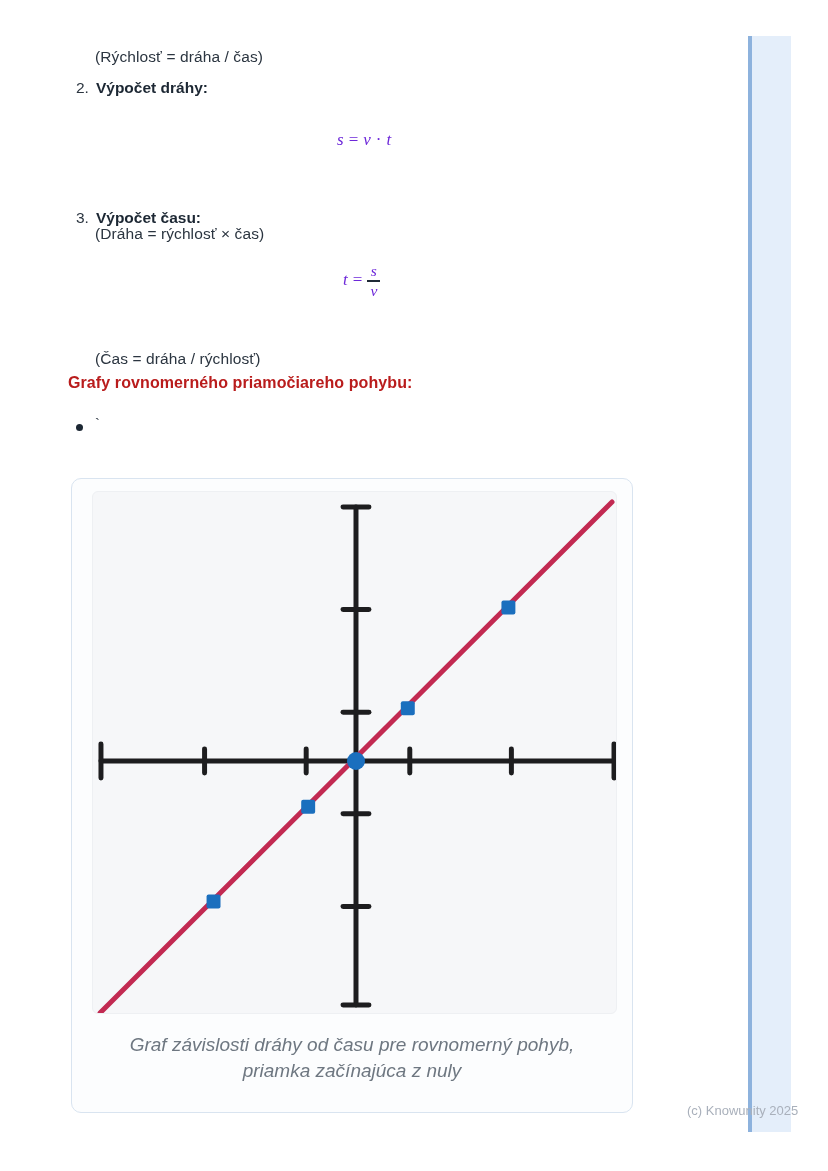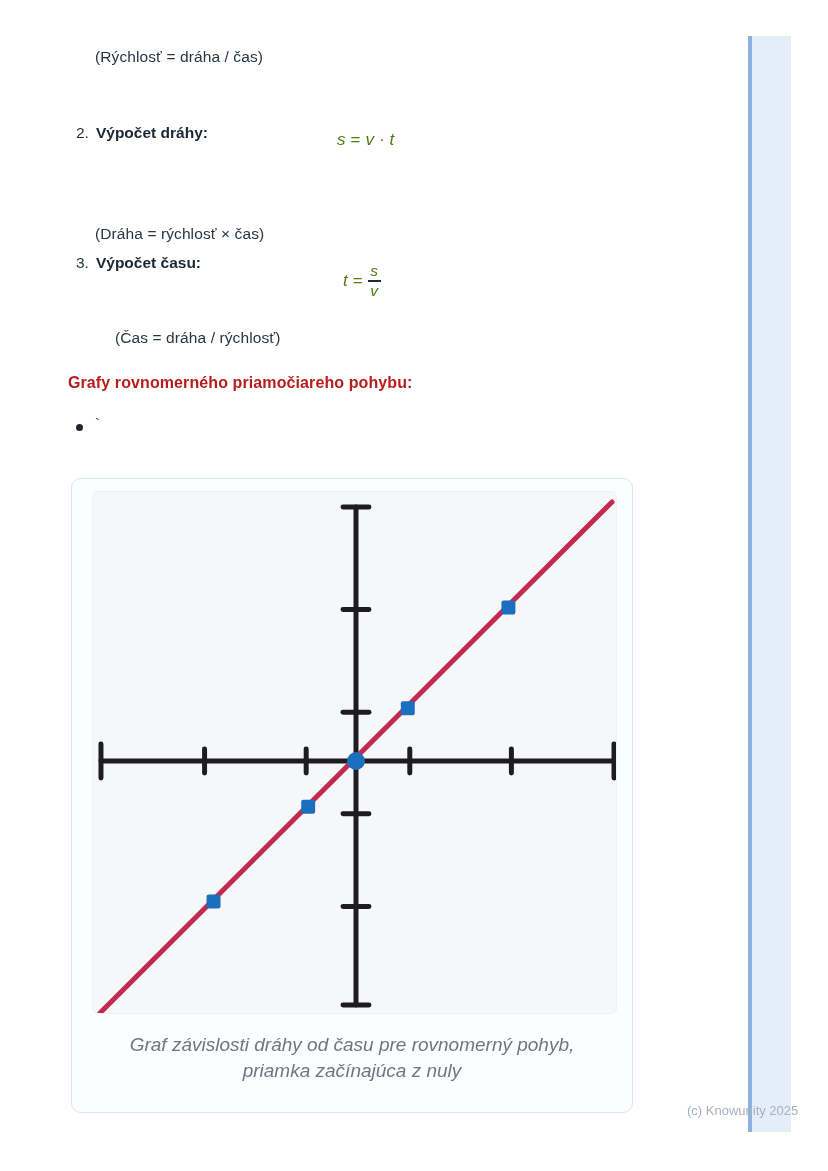--- a/index.html
+++ b/index.html
@@ -8,29 +8,29 @@
     position:relative;
     background:#ffffff;
     font-family:"Liberation Sans", sans-serif;
     color:#2b3540;
     overflow:hidden;
   }
   .abs { position:absolute; }
 
   
   .note { font-size:15.5px; color:#2b3540; letter-spacing:.1px; }
-  .list-item { font-size:15.5px; color:#2b3540;margin-top:45px; }
+  .list-item { font-size:15.5px; color:#2b3540; }
   .list-item .num { display:inline-block; margin-right:7px; }
   .list-item .lbl { font-weight:bold; color:#1c2733; }
   .heading { font-size:16px; font-weight:bold; color:#b91c1c; letter-spacing:.1px; }
 
   
   .formula {
-    font-family:Liberation Sans, sans-serif;
-    font-size:17px; color:#4d7c0f;
+    font-family:Liberation Serif, serif;
+    font-size:17px; color:#6d28d9;
     white-space:nowrap;
   }
   .formula i { font-style:italic; }
   .formula .eq { padding:0 5px; }
   .formula .dot { padding:0 5px; }
   .frac {
     display:inline-flex; flex-direction:column; align-items:center;
     vertical-align:middle; line-height:1.05; font-size:15.5px;
   }
   .frac .bar { width:100%; min-width:13px; height:1.6px; background:#1f2a36; margin:1px 0; }
@@ -94,21 +94,21 @@
 </div>
 
 <div class="abs formula" style="left:343px; top:263px;">
   <i>t</i><span class="eq">=</span><span class="frac">
       <i class="numr">s</i>
       <span class="bar"></span>
       <i class="den">v</i>
     </span>
 </div>
 
-<div class="abs note" style="left:95px; top:329px;margin-left:20px;">(Čas = dráha / rýchlosť)</div>
+<div class="abs note" style="left:95px; top:350px;">(Čas = dráha / rýchlosť)</div>
 
 <div class="abs heading" style="left:68px; top:374px;">Grafy rovnomerného priamočiareho pohybu:</div>
 
 <div class="abs bullet-dot" style="left:76px; top:424px;"></div>
 <div class="abs bullet-char" style="left:95px; top:415px;">`</div>
 
 <div class="abs figure-card">
   <div class="graph-box">
     <svg id="graph-svg" xmlns="http://www.w3.org/2000/svg" viewBox="0 0 525 523">
         <line x1="8" y1="270" x2="523" y2="270" stroke="#1d1d1f" stroke-width="5" stroke-linecap="round"></line>

